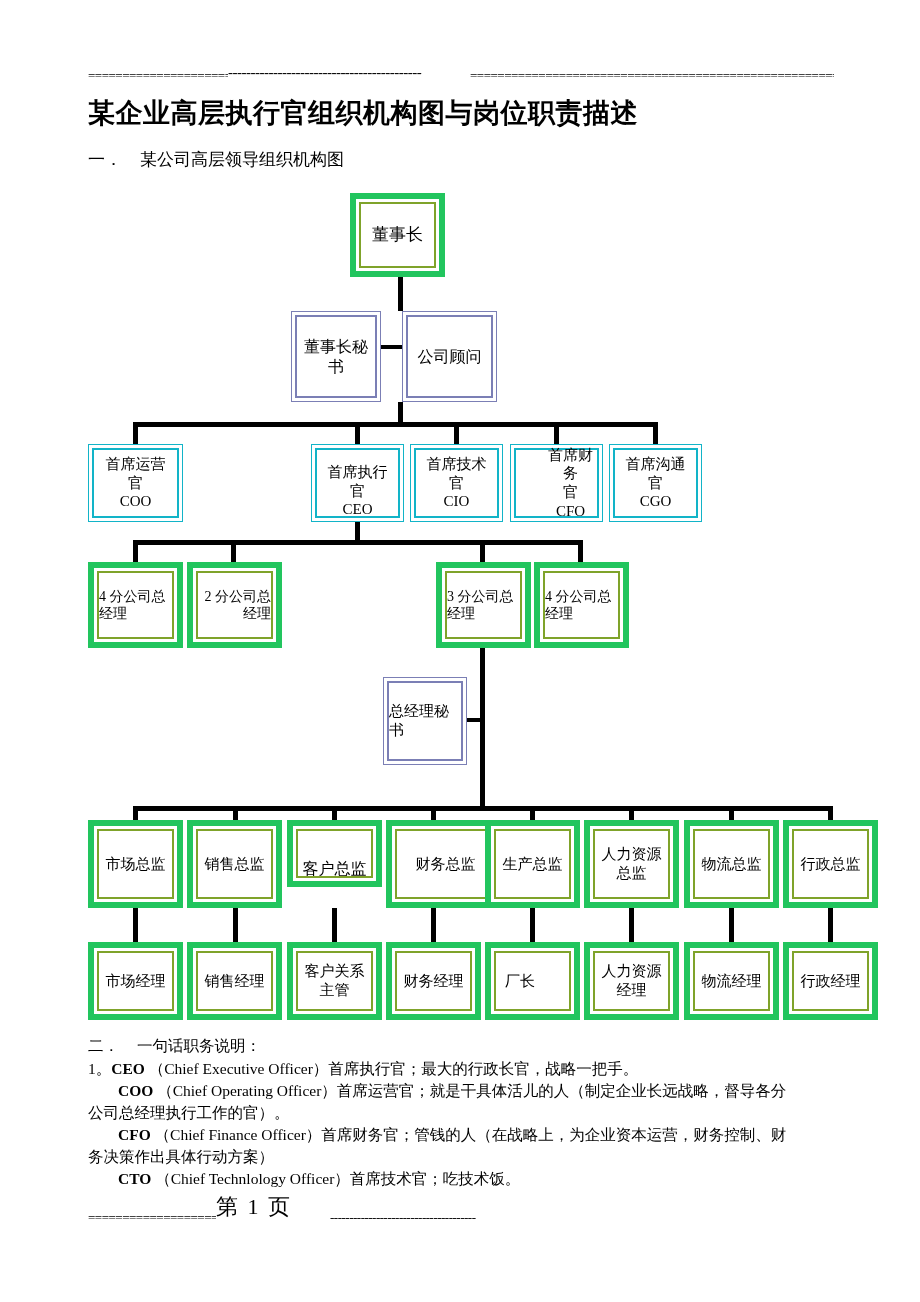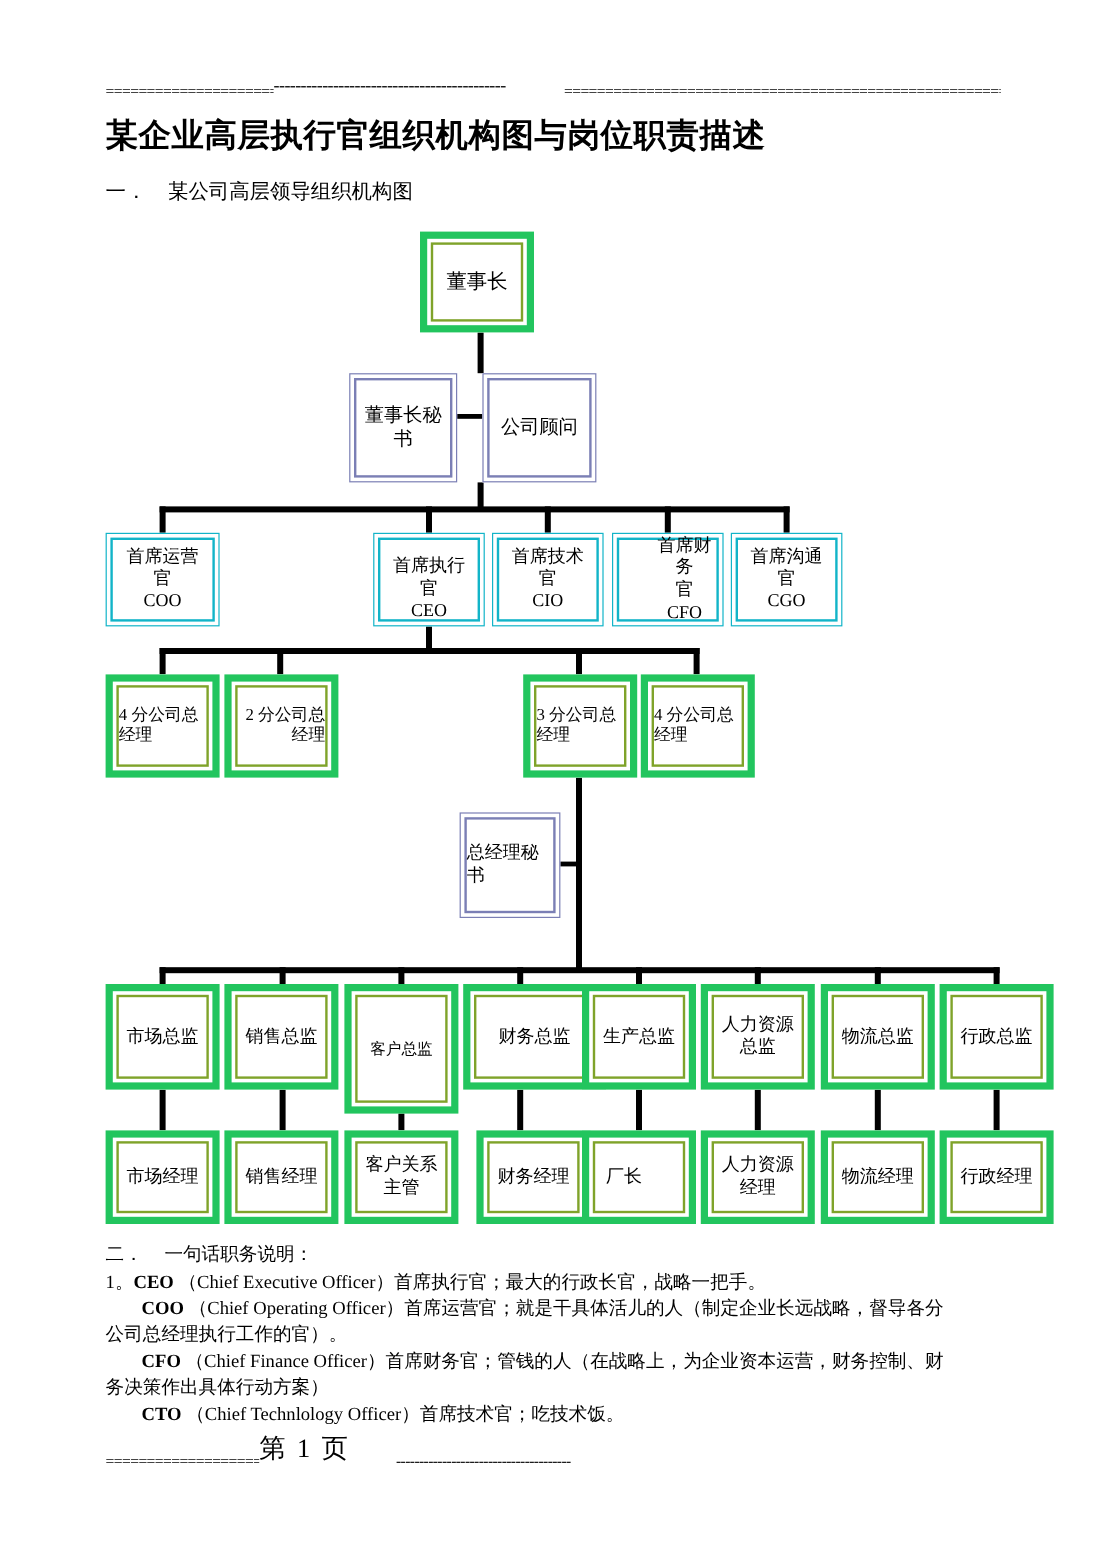--- a/index.html
+++ b/index.html
@@ -247,21 +247,21 @@
     </div>
 
     <div class="node c-green" style="left:88px; top:820px; width:95px; height:88px; font-size:15px;">
       <div class="inner"></div>
       <span class="lbl">市场总监</span>
     </div>
     <div class="node c-green" style="left:187px; top:820px; width:95px; height:88px; font-size:15px;">
       <div class="inner"></div>
       <span class="lbl">销售总监</span>
     </div>
-    <div class="node c-green" style="left:287px; top:820px; width:95px; height:108px; font-size:13px;">
+    <div class="node c-green" style="left:287px; top:820px; width:95px; height:67px; font-size:16px;align-items:flex-end;">
       <div class="inner"></div>
       <span class="lbl">客户总监</span>
     </div>
     <div class="node c-green" style="left:386px; top:820px; width:119px; height:88px; font-size:15px;">
       <div class="inner"></div>
       <span class="lbl">财务总监</span>
     </div>
     <div class="node c-green" style="left:485px; top:820px; width:95px; height:88px; font-size:15px;">
       <div class="inner"></div>
       <span class="lbl">生产总监</span>
@@ -284,21 +284,21 @@
       <span class="lbl">市场经理</span>
     </div>
     <div class="node c-green" style="left:187px; top:942px; width:95px; height:78px; font-size:15px;">
       <div class="inner"></div>
       <span class="lbl">销售经理</span>
     </div>
     <div class="node c-green" style="left:287px; top:942px; width:95px; height:78px; font-size:15px;">
       <div class="inner"></div>
       <span class="lbl"><span>客户关系</span><br><span>主管</span></span>
     </div>
-    <div class="node c-green" style="left:386px; top:942px; width:95px; height:78px; font-size:15px;margin-left:11px;">
+    <div class="node c-green" style="left:386px; top:942px; width:95px; height:78px; font-size:15px;">
       <div class="inner"></div>
       <span class="lbl">财务经理</span>
     </div>
     <div class="node c-green" style="left:485px; top:942px; width:95px; height:78px; font-size:15px;">
       <div class="inner"></div>
       <span class="lbl" style="text-align:left; padding-left:12px;">厂长</span>
     </div>
     <div class="node c-green" style="left:584px; top:942px; width:95px; height:78px; font-size:15px;">
       <div class="inner"></div>
       <span class="lbl"><span>人力资源</span><br><span>经理</span></span>

